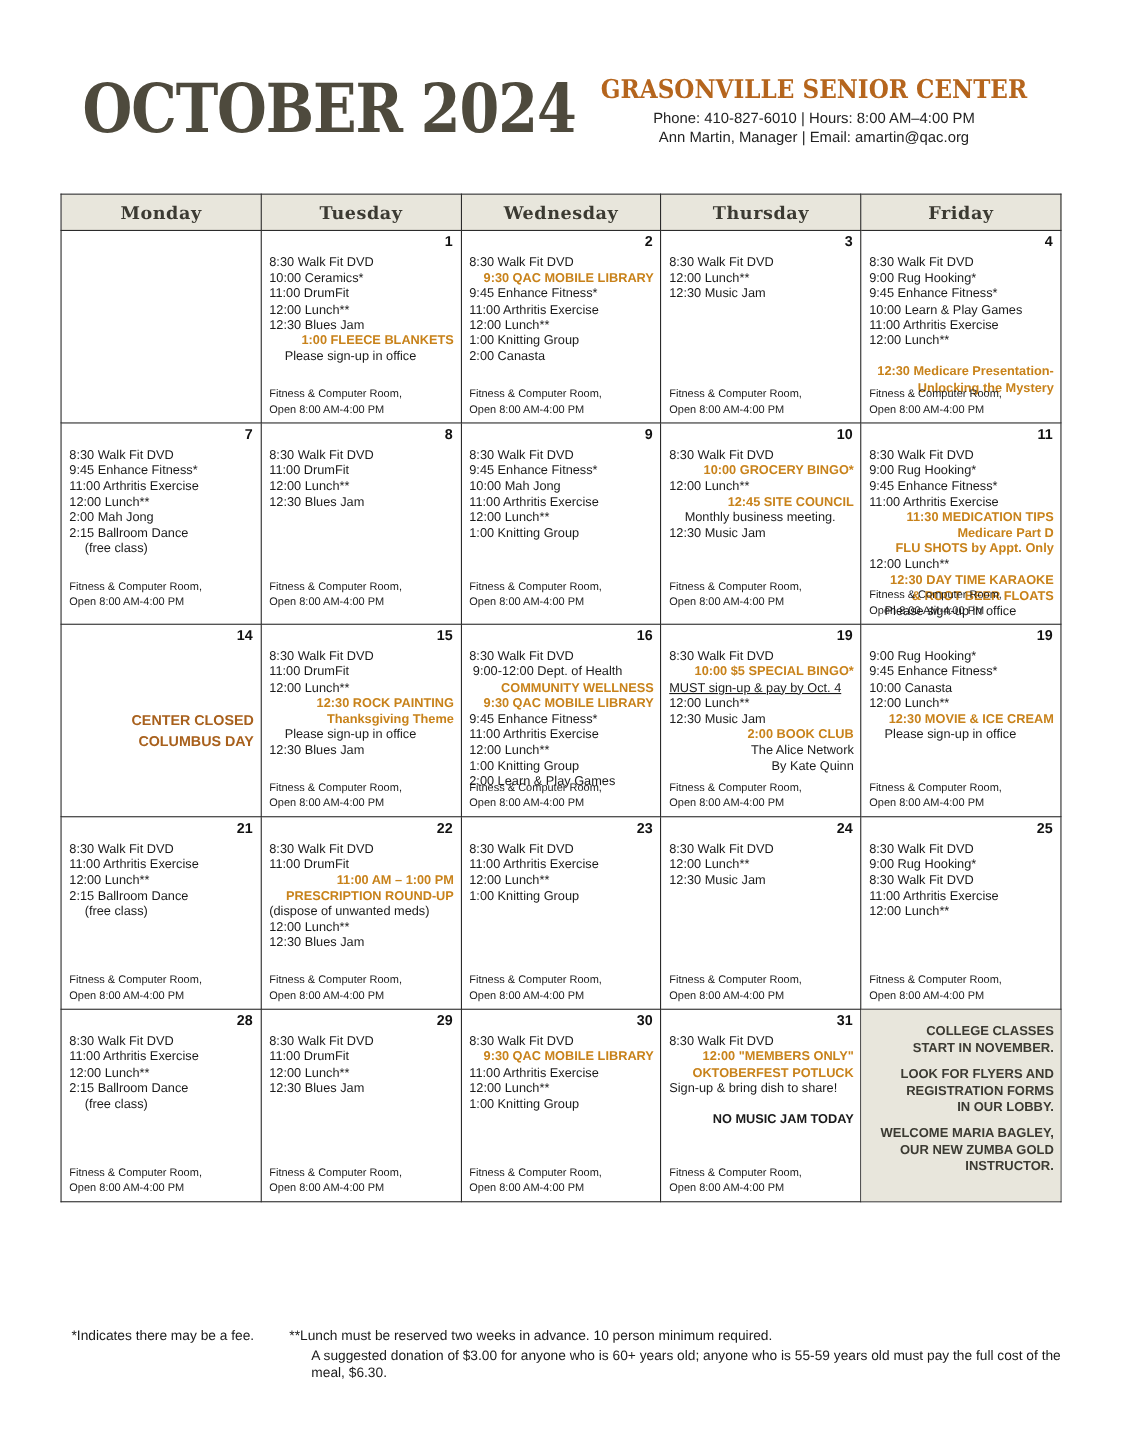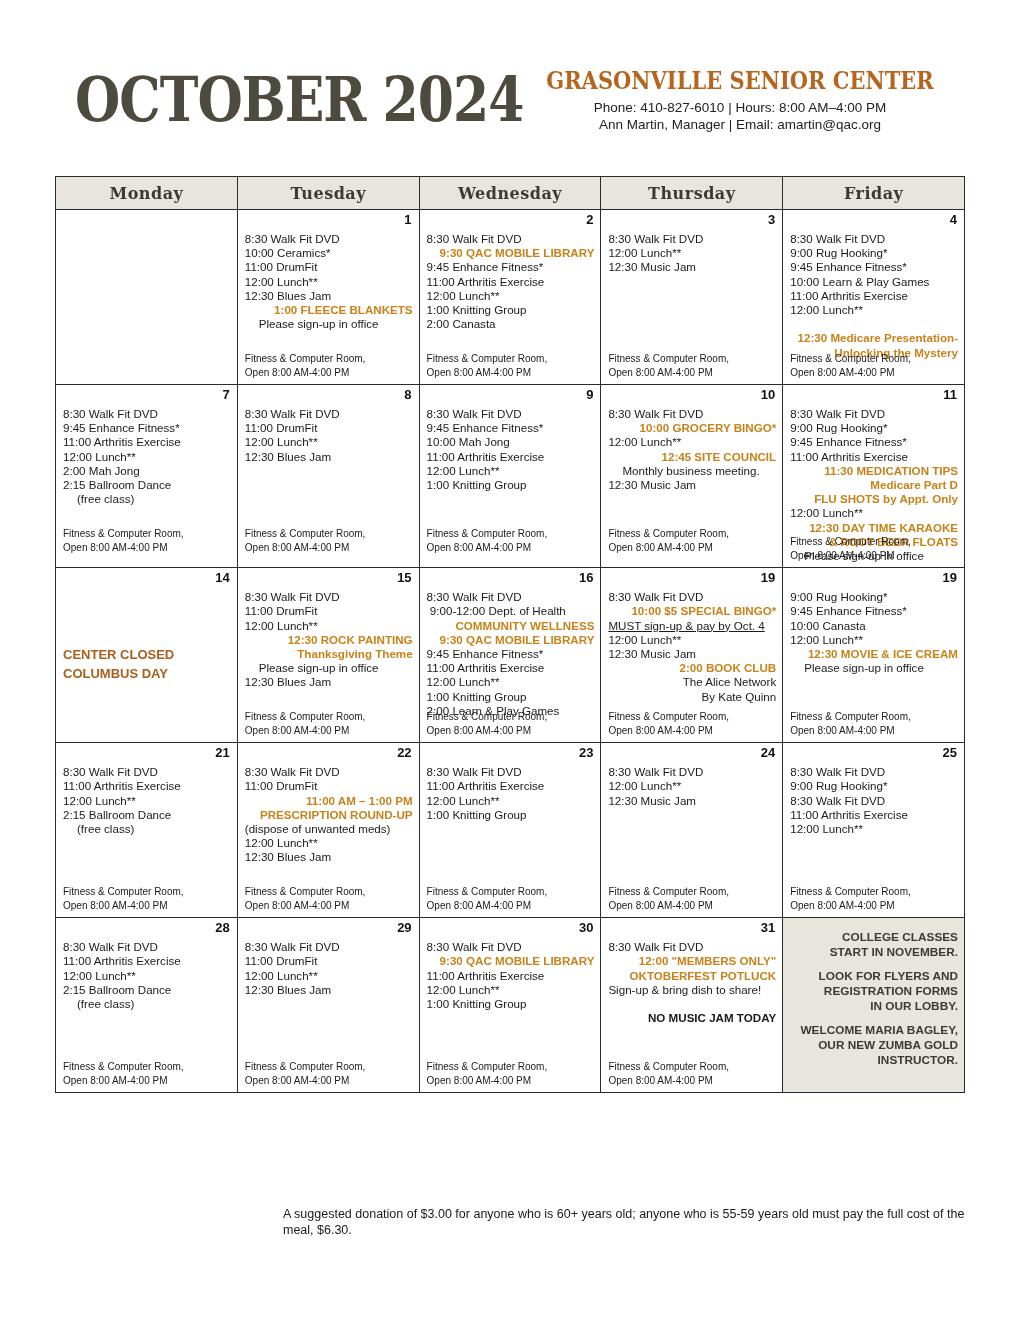--- a/index.html
+++ b/index.html
@@ -112,21 +112,21 @@
   .ev.center { text-align: right; }
   .ev.u { text-decoration: underline; }
   .footer-room {
     position: absolute;
     left: 7px; bottom: 4px;
     font-size: 10px;
     line-height: 14.2px;
     color: #1a1a1a;
   }
   .closed {
-    text-align: left;
+    text-align: right;
     font-weight: bold;
     color: #a8601c;
     font-size: 13px;
     line-height: 19px;
     margin-top: 72px;
   }
   .notice {
     background: #e8e6dc;
     text-align: center;
     font-size: 11.8px;
@@ -543,16 +543,20 @@
               <p style="white-space: pre-line;">WELCOME MARIA BAGLEY,
 OUR NEW ZUMBA GOLD
 INSTRUCTOR.</p>
             </div>
           </td>
         </tr>
       </tbody>
   </table>
 
   <div class="notes">
+    <div class="row1">
+      <span class="note-fee">*Indicates there may be a fee.</span>
+      <span class="note-lunch">**Lunch must be reserved two weeks in advance. 10 person minimum required.</span>
+    </div>
     <div class="note-sub">A suggested donation of $3.00 for anyone who is 60+ years old; anyone who is 55-59 years old must pay the full cost of the meal, $6.30.</div>
   </div>
 
 </div>
 
 </body></html>

